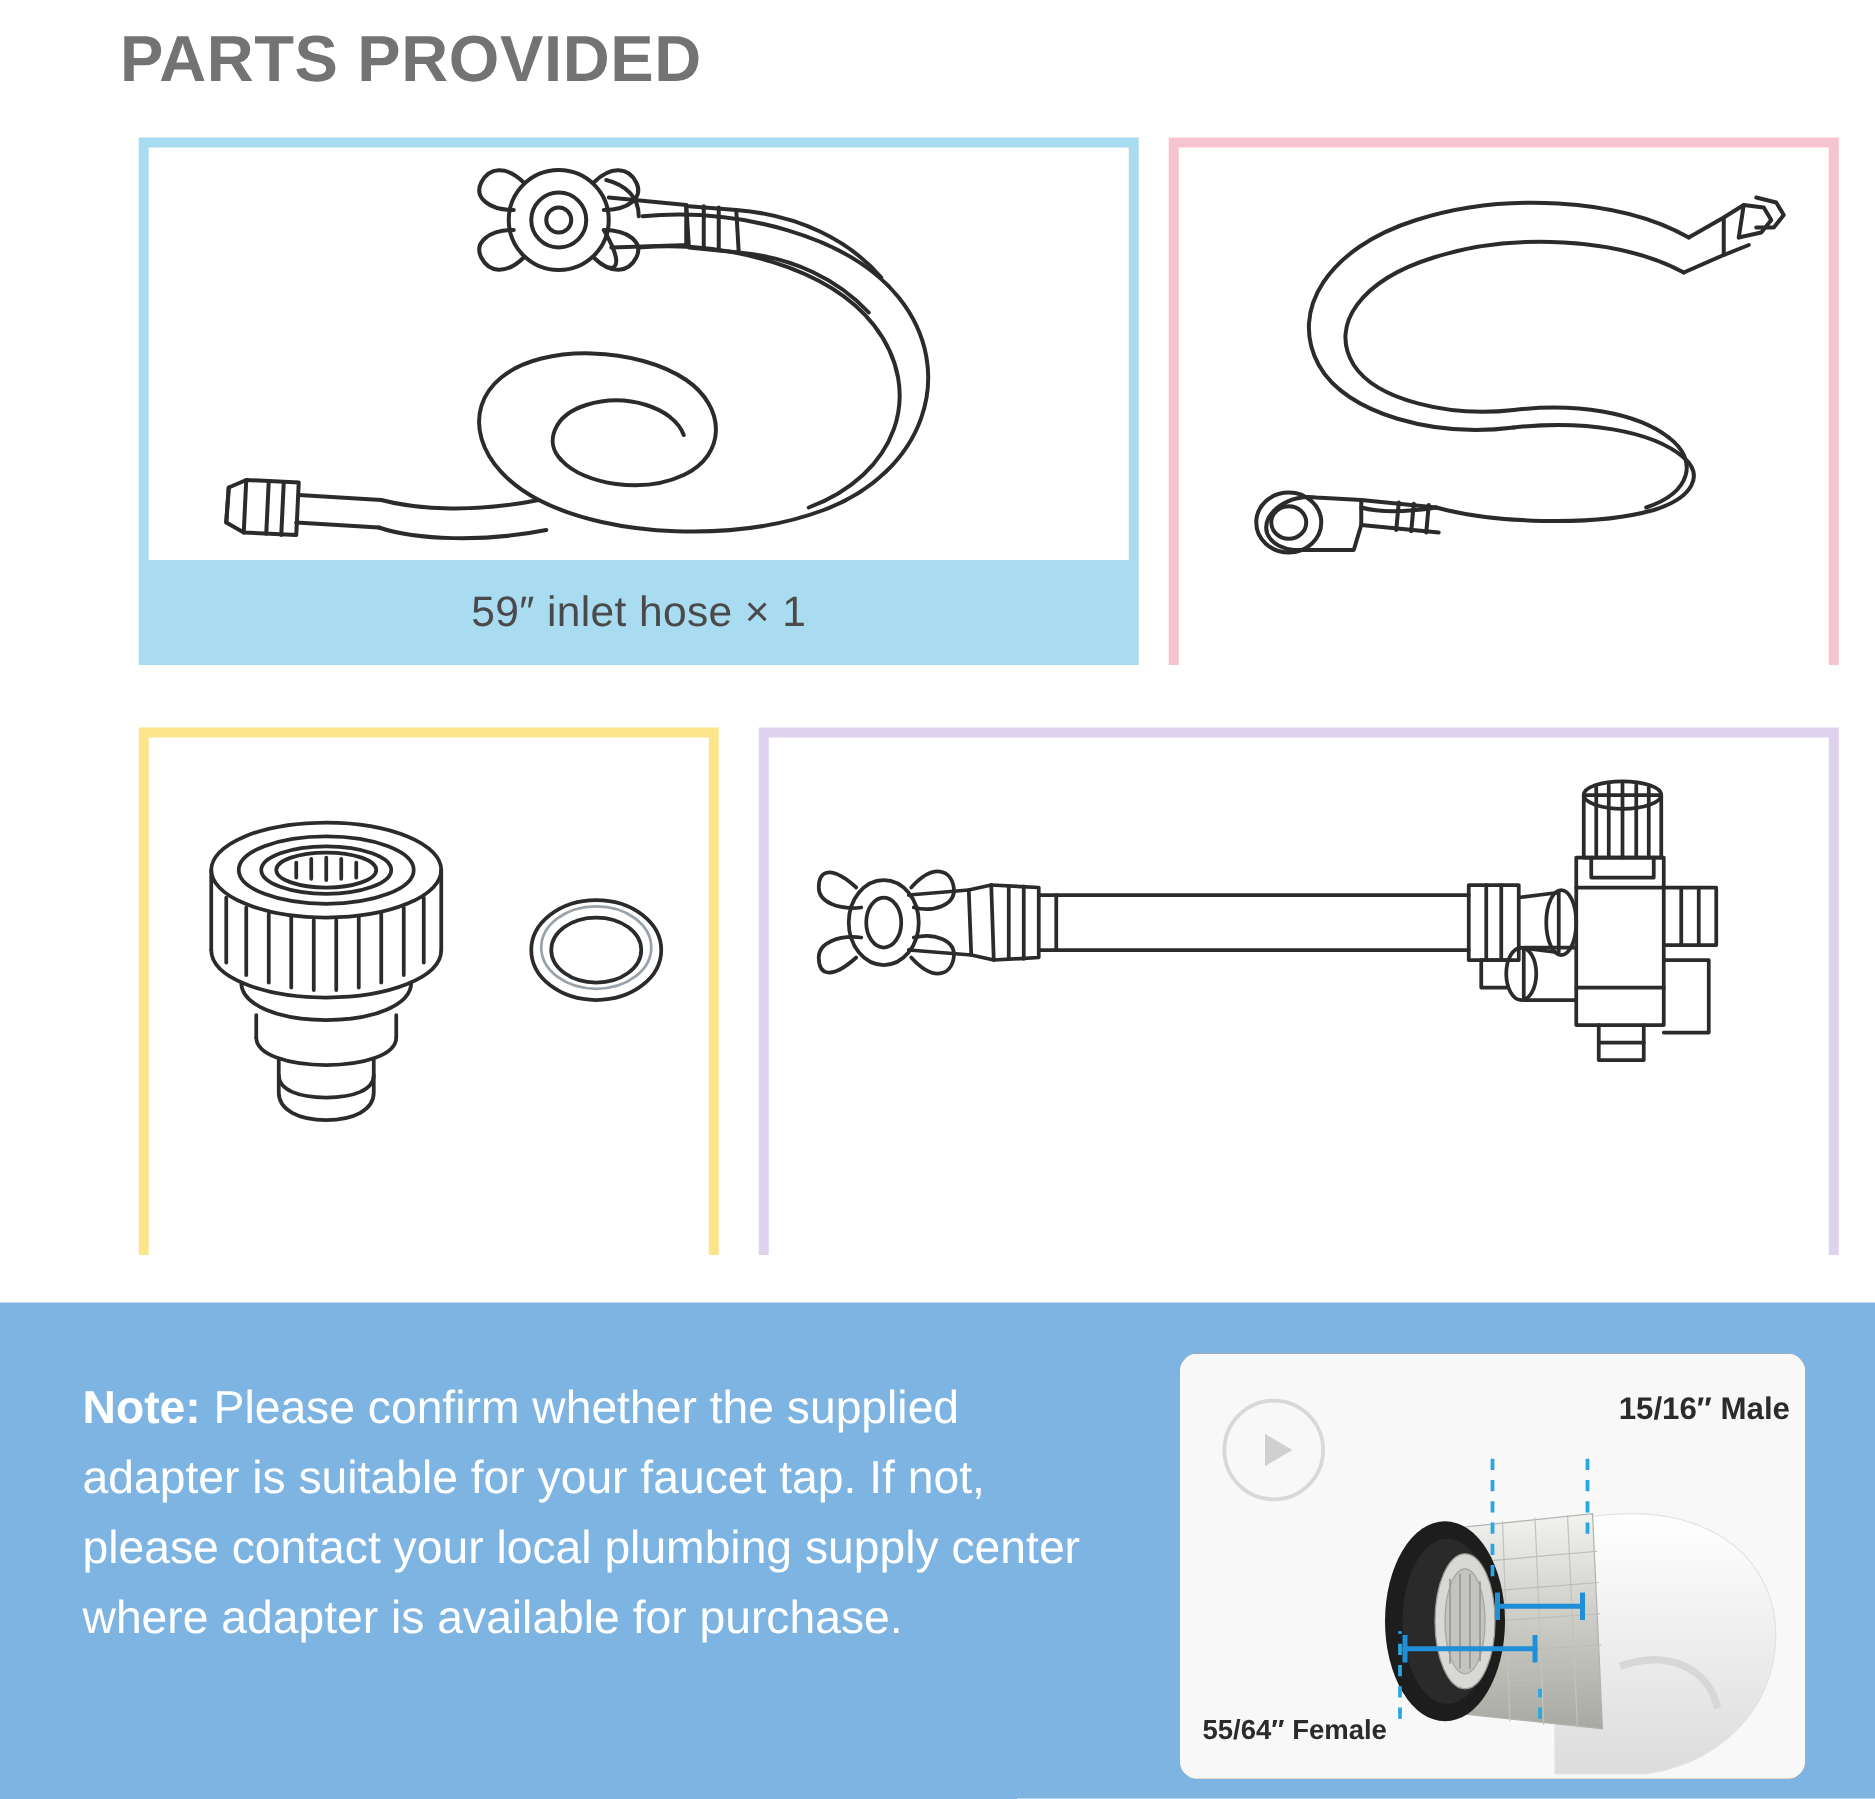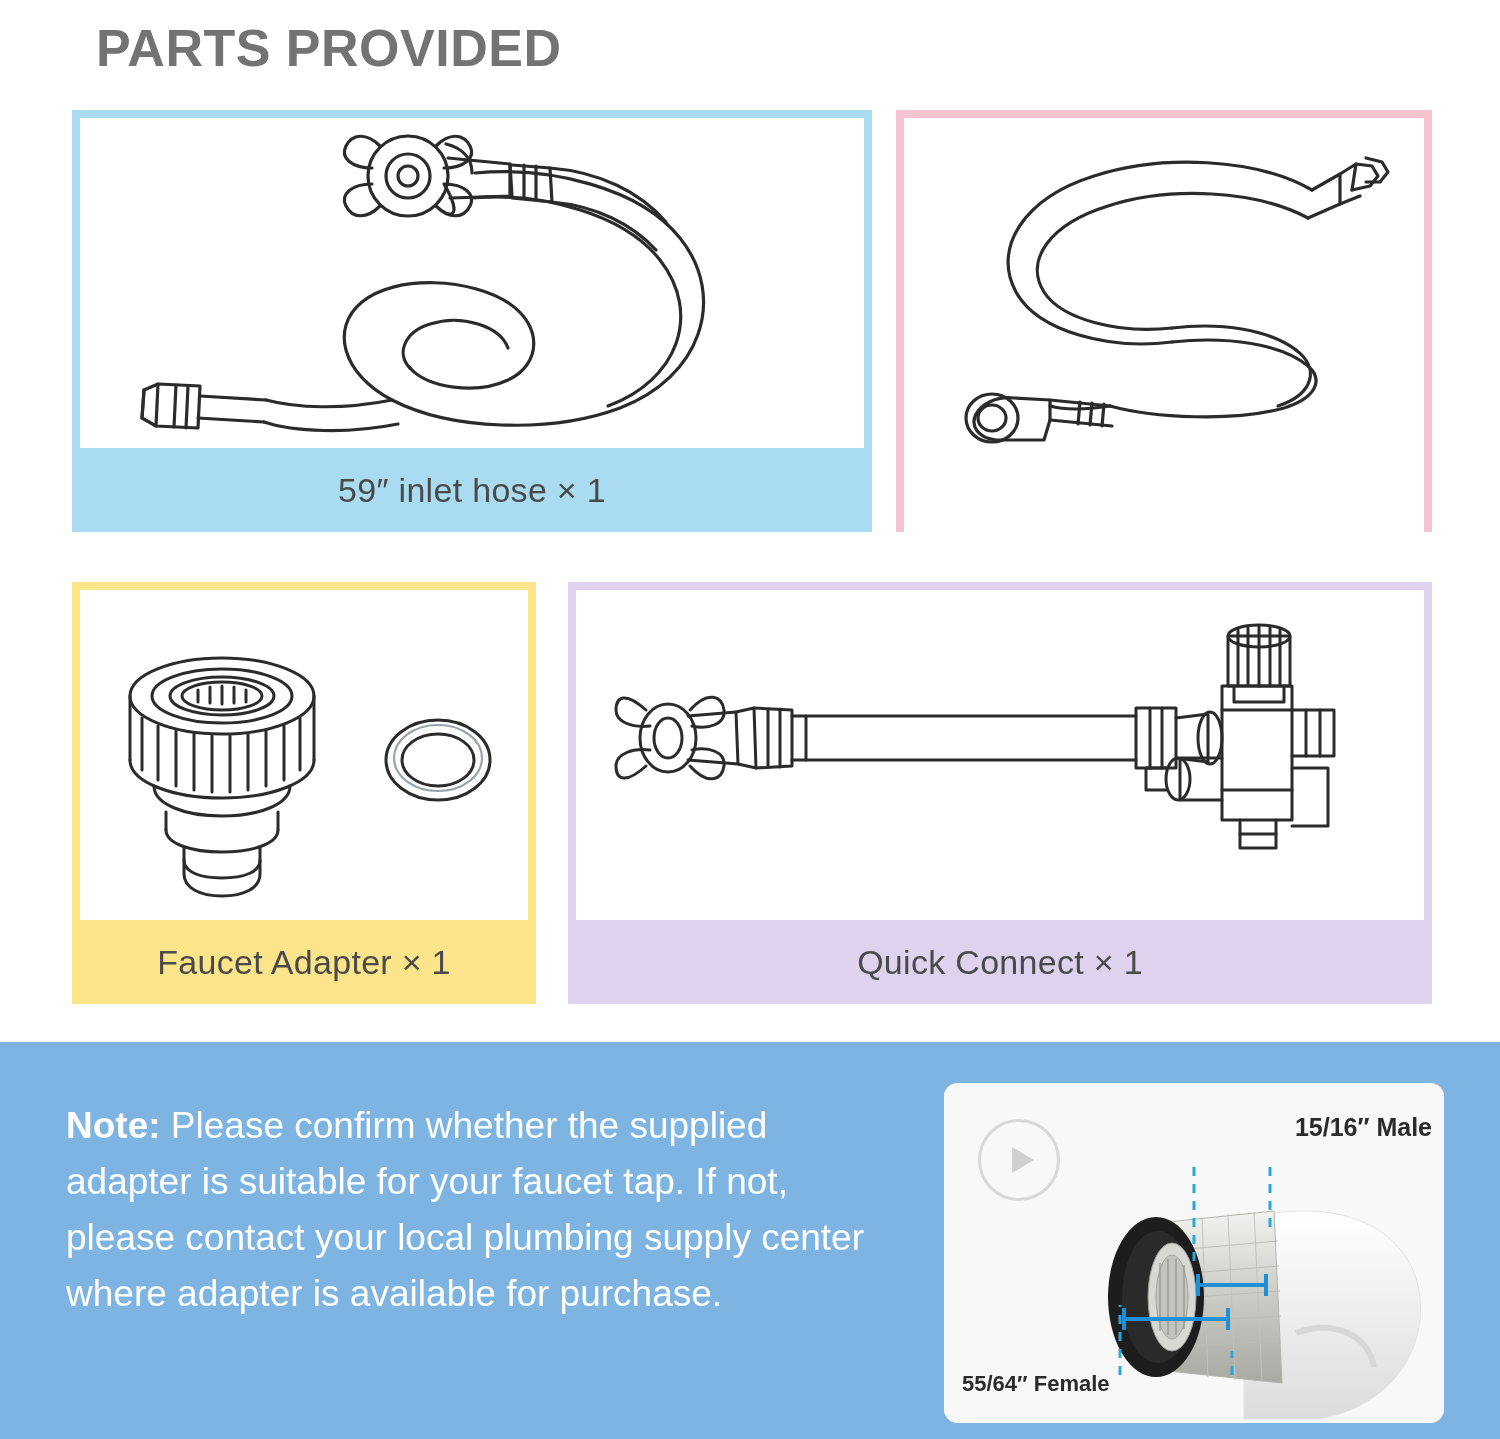--- a/index.html
+++ b/index.html
@@ -34,20 +34,21 @@
     line-height: 64px;
   }
 
   
   .card {
     position: absolute;
     box-sizing: border-box;
     display: flex;
     flex-direction: column;
     align-items: stretch;
+    margin-left: 39px;
   }
   .card .imgbox {
     background: #ffffff;
     margin: 8px 8px 0 8px;
     flex: 1 1 auto;
     position: relative;
     overflow: hidden;
   }
   .card .caption {
     height: 84px;
@@ -265,21 +266,20 @@
           <path d="M142 96 L142 114"></path>
             <path d="M154 97 L154 113"></path>
           <path d="M166 100 L166 112"></path>
 
           <ellipse cx="358" cy="170" rx="52" ry="40"></ellipse>
           <ellipse cx="358" cy="170" rx="36" ry="26"></ellipse>
           <ellipse cx="358" cy="168" rx="44" ry="33" stroke="#9aa3ab" stroke-width="2.2"></ellipse>
         </g>
       </svg>
     </div>
-    <div class="caption">Faucet Adapter × 1</div>
   </div>
 
   <div class="card" id="card-quick">
     <div class="imgbox">
       <svg viewBox="0 0 848 330" width="848" height="330">
         <g fill="none" stroke="#2b2b2b" stroke-width="3" stroke-linejoin="round" stroke-linecap="round">
 
           <ellipse cx="92" cy="148" rx="28" ry="34"></ellipse>
           <ellipse cx="92" cy="148" rx="14" ry="20"></ellipse>
           <path d="M70 120 C50 102 40 106 40 120 C40 132 56 138 74 136"></path>
@@ -323,21 +323,20 @@
 
           <path d="M646 168 L604 168 L604 210 L646 210"></path>
           <ellipse cx="602" cy="189" rx="12" ry="21"></ellipse>
           <path d="M590 178 L570 178 L570 200 L590 200"></path>
 
           <path d="M664 230 L664 258 L700 258 L700 230"></path>
           <path d="M664 244 L700 244"></path>
         </g>
       </svg>
     </div>
-    <div class="caption">Quick Connect × 1</div>
   </div>
 
   <div class="note-band"></div>
 
   <div class="note-text">
     <b>Note:</b>
     <span>Please confirm whether the supplied adapter is suitable for your faucet tap.  If not, please contact your local plumbing supply center where adapter is available for purchase.</span>
   </div>
 
   <div class="photo">

